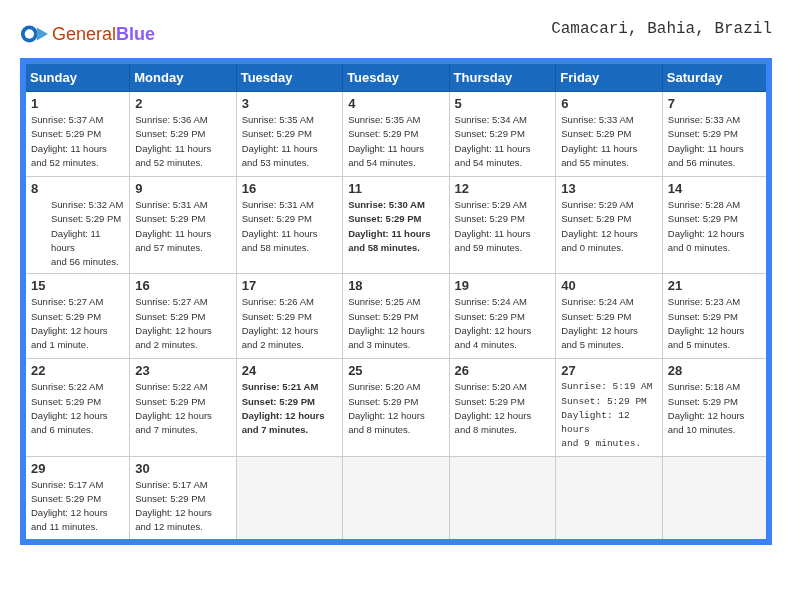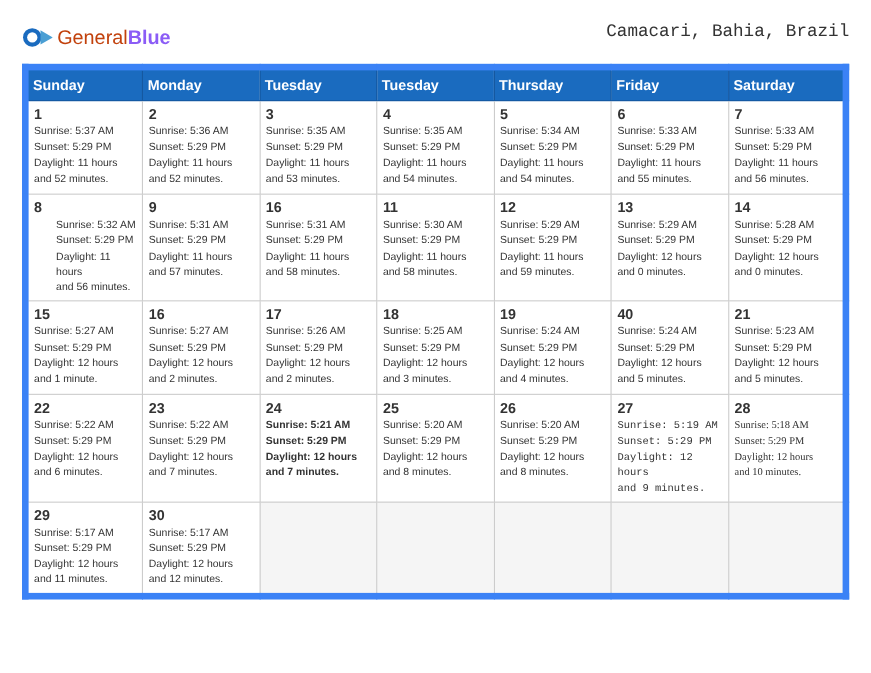--- a/index.html
+++ b/index.html
@@ -169,21 +169,21 @@
         </td>
         <td>
           <span class="day-num">16</span>
           <div class="day-info" style="white-space: pre-line;">Sunrise: 5:31 AM
 Sunset: 5:29 PM
 Daylight: 11 hours
 and 58 minutes.</div>
         </td>
         <td>
           <span class="day-num">11</span>
-          <div class="day-info" style="white-space: pre-line;">Sunrise: 5:30 AM
+          <div class="day-info" style="white-space: pre-line; font-weight: bold;">Sunrise: 5:30 AM
 Sunset: 5:29 PM
 Daylight: 11 hours
 and 58 minutes.</div>
         </td>
         <td>
           <span class="day-num">12</span>
           <div class="day-info" style="white-space: pre-line;">Sunrise: 5:29 AM
 Sunset: 5:29 PM
 Daylight: 11 hours
 and 59 minutes.</div>
@@ -292,21 +292,21 @@
         </td>
         <td>
           <span class="day-num">27</span>
           <div class="day-info" style="white-space: pre-line; font-family: Liberation Mono, monospace;">Sunrise: 5:19 AM
 Sunset: 5:29 PM
 Daylight: 12 hours
 and 9 minutes.</div>
         </td>
         <td>
           <span class="day-num">28</span>
-          <div class="day-info" style="white-space: pre-line; font-family: Liberation Serif, serif;">Sunrise: 5:18 AM
+          <div class="day-info" style="white-space: pre-line;">Sunrise: 5:18 AM
 Sunset: 5:29 PM
 Daylight: 12 hours
 and 10 minutes.</div>
         </td>
       </tr>
       <tr>
         <td>
           <span class="day-num">29</span>
           <div class="day-info" style="white-space: pre-line;">Sunrise: 5:17 AM
 Sunset: 5:29 PM

